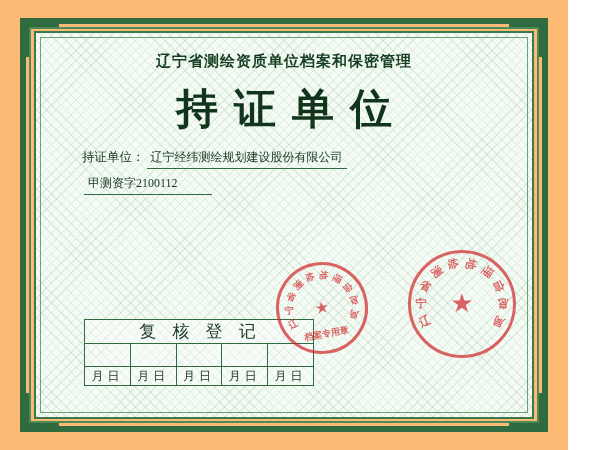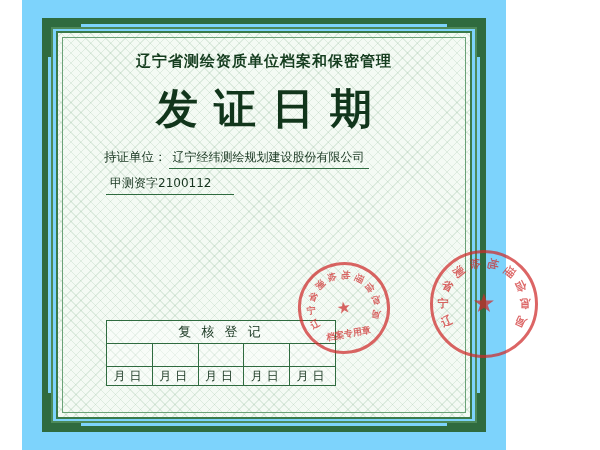--- a/index.html
+++ b/index.html
@@ -9,25 +9,24 @@
   body {
     width: 600px;
     height: 450px;
     background: #ffffff;
     font-family: "Liberation Serif", serif;
     overflow: hidden;
   }
 
   #certificate {
     position: relative;
-    width: 484px;
+    width: 568px;
     height: 450px;
-    background: #7dd3fc;
+    background: #fdba74;
     box-sizing: border-box;
-    margin-left: 22px;
   }
 
   
   .frame-outer {
     position: absolute;
     left: 20px;
     top: 18px;
     right: 20px;
     bottom: 18px;
     border: 6px solid #2f6b3f;
@@ -129,20 +128,21 @@
     align-items: flex-start;
     margin-bottom: 2px;
   }
   .field-label { white-space: nowrap; }
   .field-value {
     margin-left: 2px;
     border-bottom: 1px solid #2f6b3f;
     min-width: 180px;
     padding: 0 4px 1px 4px;
     font-size: 12px;
+    font-family: Liberation Serif, serif;
   }
   .field-value.short { min-width: 120px; }
 
   
   .review-table {
     position: absolute;
     left: 38px;
     bottom: 22px;
     width: 230px;
     border: 1px solid #2f6b3f;
@@ -153,22 +153,23 @@
     background: rgba(255,255,255,0.35);
   }
   .review-table td {
     border: 1px solid #2f6b3f;
     text-align: center;
     height: 18px;
     padding: 0;
   }
   .review-table td.head {
     height: 22px;
-    font-size: 13px;
+    font-size: 17px;
     letter-spacing: 3px;
+    font-family: Liberation Mono, monospace;
   }
   .review-table td.blank { height: 22px; }
   .review-table td.date-cell { font-size: 12px; letter-spacing: 4px; }
 
   
   .sign-block {
     position: absolute;
     right: 14px;
     bottom: 58px;
     width: 290px;
@@ -257,21 +258,21 @@
 
   <div class="corner tl"></div>
   <div class="corner tr"></div>
   <div class="corner bl"></div>
   <div class="corner br"></div>
 
   <div class="content">
 
     <div class="subtitle">辽宁省测绘资质单位档案和保密管理</div>
 
-    <div class="main-title">发证日期</div>
+    <div class="main-title">持证单位</div>
 
 
     <div class="fields">
       <div class="field-row">
         <span class="field-label">持证单位：</span>
         <span class="field-value">辽宁经纬测绘规划建设股份有限公司</span>
       </div>
       <div class="field-row">
       </div>
       <div class="field-row">

